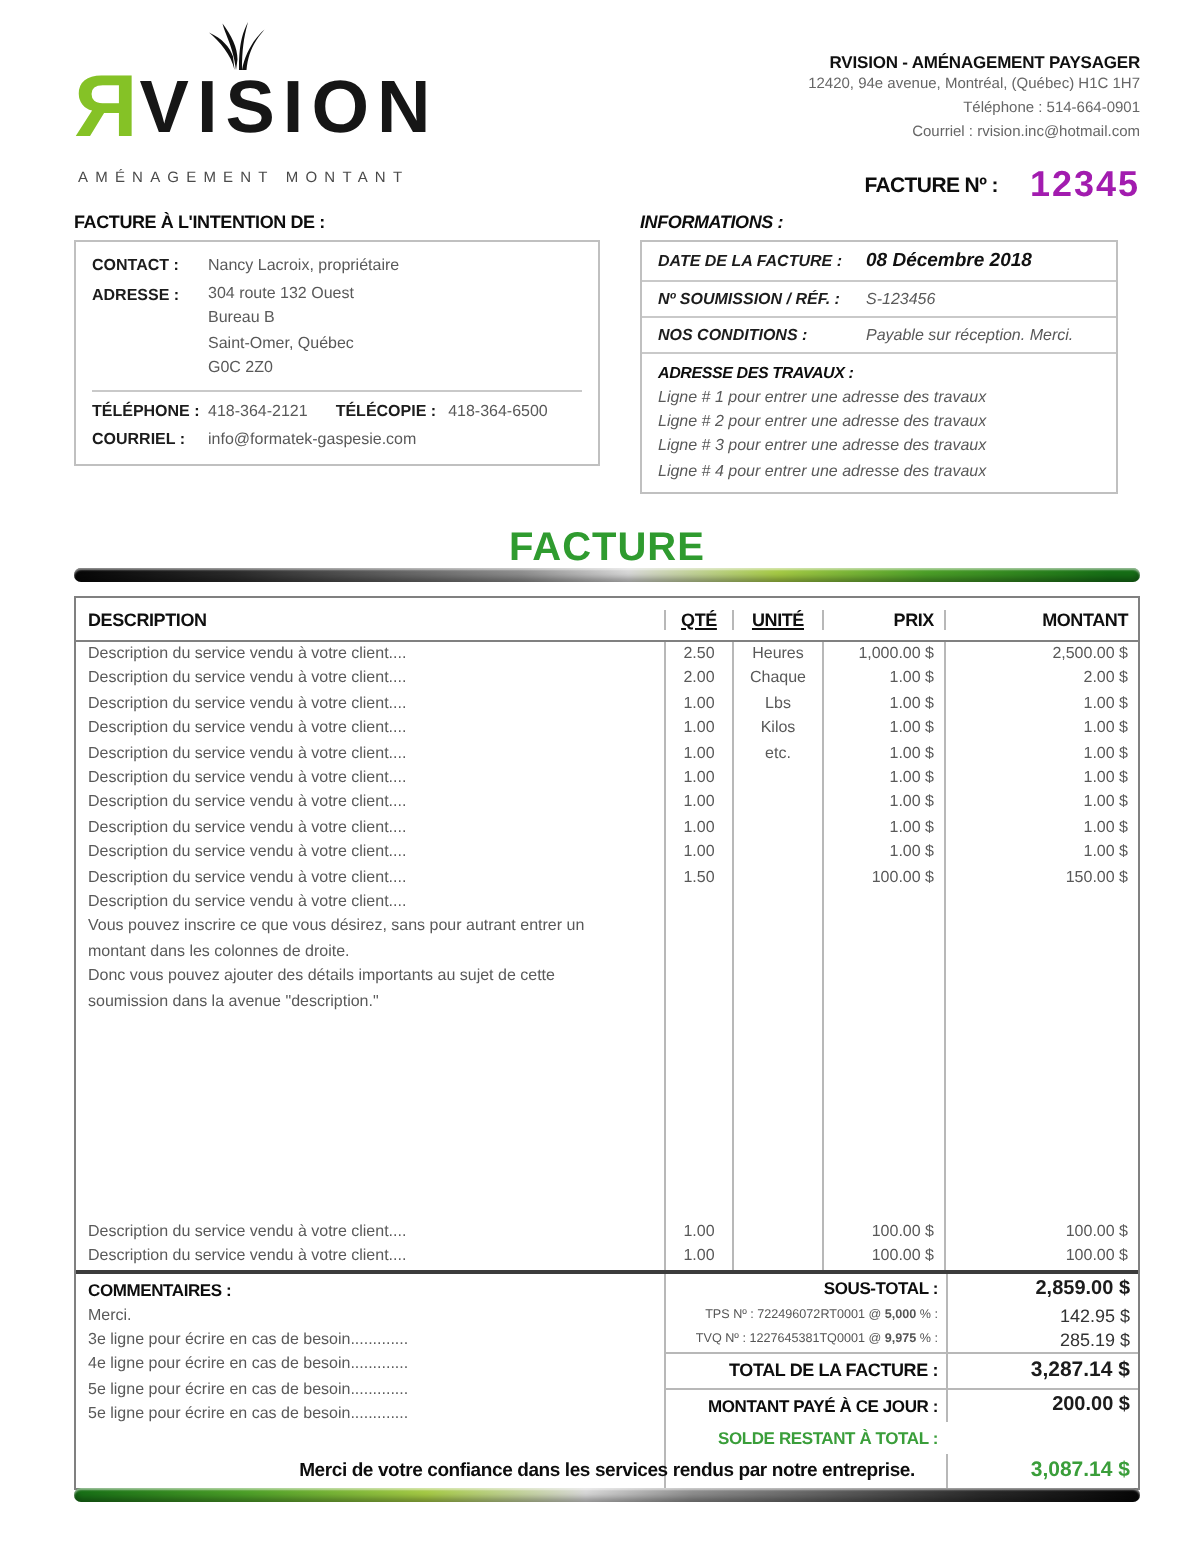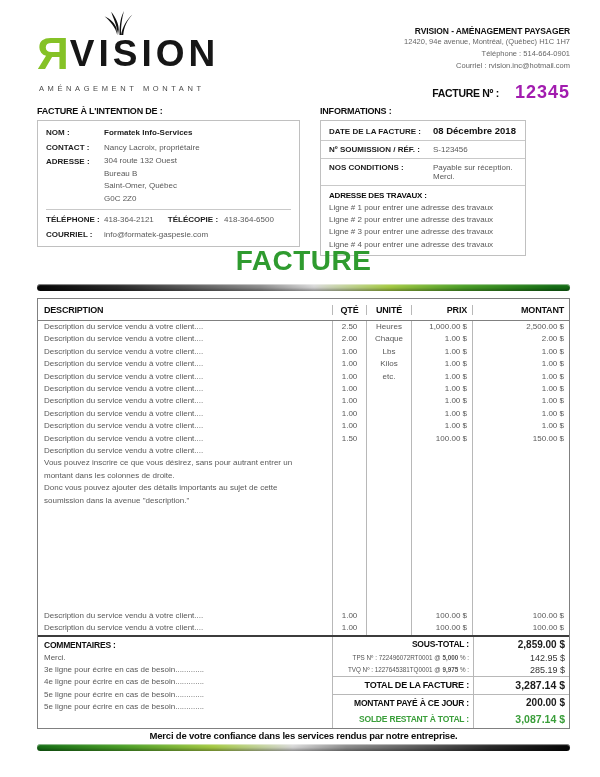--- a/index.html
+++ b/index.html
@@ -33,46 +33,46 @@
   .bill-to { width:263px; }
   .bill-to .box { padding:5px 8px 4px; }
   .frow { display:flex; line-height:14.5px; }
   .flabel { width:58px; font-weight:bold; color:#1c1c1c; flex:none; }
   .fvalue { color:#595959; }
   .fvalue.strong { font-weight:bold; color:#1c1c1c; }
   .addr-lines div { line-height:12.6px; }
   .contact-sep { border-top:1px solid #c9c9c9; margin-top:4px; padding-top:3px; }
   .fax-label { font-weight:bold; color:#1c1c1c; margin-left:14px; margin-right:6px; }
 
-  .informations { width:206px; }
+  .informations { width:239px;font-style:italic; }
   .info-box-row { display:flex; padding:4px 8px; border-bottom:1px solid #c9c9c9; align-items:baseline; }
   .info-label { width:104px; flex:none; font-weight:bold; color:#1c1c1c; font-size:8px; }
   .info-value { color:#595959; }
   .info-value.strong { font-weight:bold; color:#111; font-size:9.5px; }
   .works { padding:3px 8px 4px; }
   .works-title { font-weight:bold; color:#0d0d0d; letter-spacing:-0.2px; line-height:13px; }
   .works-line { line-height:12.2px; color:#595959; }
 
   
-  .doc-title { position:absolute; left:37px; top:245px; width:533px; text-align:center;
-               font-size:28px; font-weight:bold; color:#2f9b2f; letter-spacing:0.5px; }
+  .doc-title { position:absolute; left:37px; top:263px; width:533px; text-align:center;
+               font-size:20px; font-weight:bold; color:#2f9b2f; letter-spacing:0.5px; }
   .bar { position:absolute; left:37px; width:533px; height:7px; border-radius:4px;
          box-shadow: inset 0 1px 1px rgba(255,255,255,.55), inset 0 -2px 3px rgba(0,0,0,.35); }
   .bar-top { top:284px;
     background:linear-gradient(90deg,#060606 0%,#2b2b2b 15%,#8f8f8f 42%,#d9d9d9 52%,#a6cb45 66%,#4ca028 80%,#166f16 97%); }
   .bar-bottom { top:744px;
     background:linear-gradient(90deg,#166f16 0%,#4ca028 16%,#a6cb45 33%,#d9d9d9 48%,#8f8f8f 58%,#2b2b2b 85%,#060606 100%); }
 
   
   .invoice-table { position:absolute; left:37px; top:298px; width:533px; border:1px solid #808080; font-size:8px; color:#595959; background:#fff; }
   .t-head, .t-row { display:grid; grid-template-columns:294px 34px 45px 61px 97px; }
   .t-head { border-bottom:1px solid #808080; height:22px; align-items:center; }
   .th { font-size:9px; font-weight:bold; color:#0f0f0f; letter-spacing:-0.2px; padding:0 5px; }
   .th.c-desc { text-align:left; padding-left:6px; }
-  .th.c-qty, .th.c-unit { text-align:center; }
+  .th.c-qty, .th.c-unit { text-align:center;text-decoration:underline; }
   .th.c-price, .th.c-amount { text-align:right; }
   .c-qty, .c-unit, .c-price, .c-amount { border-left:1px solid #b8b8b8; }
   .t-row { line-height:12.4px; min-height:12.4px; }
   .td.c-desc { padding-left:6px; }
   .td.c-qty, .td.c-unit { text-align:center; }
   .td.c-price, .td.c-amount { text-align:right; padding-right:5px; }
   .t-row.filler { height:165px; }
   .filler-lines div { line-height:12.4px; }
 
   
@@ -89,21 +89,21 @@
   .trow.tax .tlab { font-size:6.3px; color:#555; line-height:12px; }
   .trow.tax .tval { font-size:9px; line-height:12px; color:#333; }
   .tax-rate { font-weight:bold; }
   .trow.total { border-top:1px solid #b8b8b8; }
   .trow.total .tlab { font-weight:bold; color:#0d0d0d; font-size:9px; line-height:17px; letter-spacing:-0.2px; }
   .trow.total .tval { font-weight:bold; font-size:10.5px; line-height:17px; }
   .trow.paid { border-top:1px solid #b8b8b8; }
   .trow.paid .tlab { font-weight:bold; color:#0d0d0d; font-size:8.5px; line-height:16px; letter-spacing:-0.2px; }
   .trow.paid .tval { font-weight:bold; font-size:10px; line-height:16px; }
   .trow.balance .tlab { font-weight:bold; color:#3a9e3a; font-size:8.5px; line-height:17px; letter-spacing:-0.2px; }
-  .trow.balance .tval { font-weight:bold; color:#3a9e3a; font-size:10.5px; line-height:17px; }
+  .trow.balance .tval { font-weight:bold; color:#3a9e3a; font-size:10.5px; line-height:17px;margin-top:16px; }
 
   .footer-note { position:absolute; left:37px; top:730px; width:533px; text-align:center;
                  font-size:9.5px; font-weight:bold; color:#0d0d0d; letter-spacing:-0.2px; }
 </style>
 </head>
 <body>
 
 <div class="page">
 
   <div class="logo">
@@ -131,24 +131,20 @@
     <span class="invoice-no-label">FACTURE Nº :</span>
     <span class="invoice-no-value">12345</span>
   </div>
 
   <div class="info-row">
 
     <div class="bill-to">
       <div class="sec-title">FACTURE À L'INTENTION DE :</div>
       <div class="box">
         <div class="frow">
-          <span class="flabel">NOM :</span>
-          <span class="fvalue strong">Formatek Info-Services</span>
-        </div>
-        <div class="frow">
           <span class="flabel">CONTACT :</span>
           <span class="fvalue">Nancy Lacroix, propriétaire</span>
         </div>
         <div class="frow">
           <span class="flabel">ADRESSE :</span>
           <span class="fvalue addr-lines">
             <div>304 route 132 Ouest</div>
             <div>Bureau B</div>
             <div>Saint-Omer, Québec</div>
             <div>G0C 2Z0</div>

